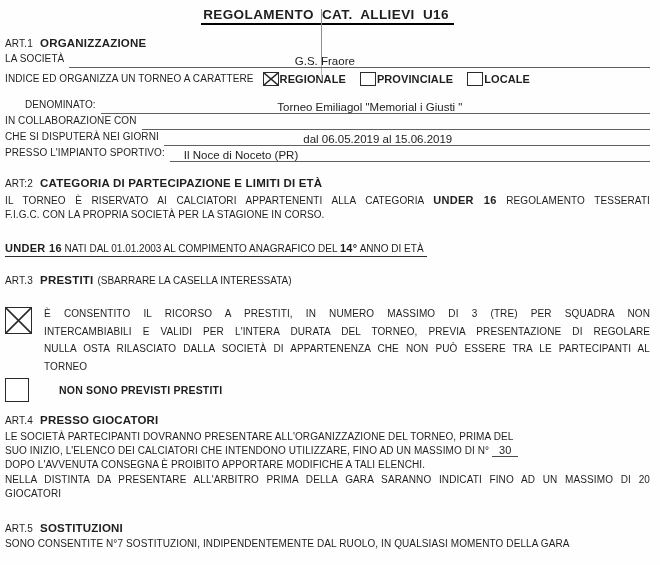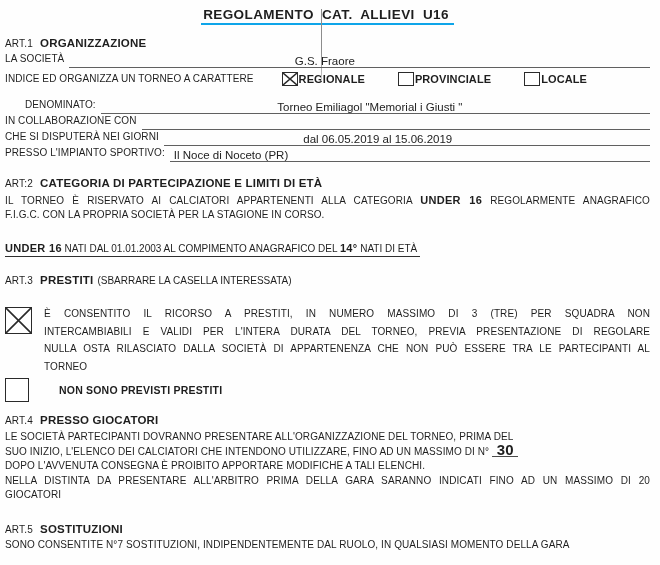--- a/index.html
+++ b/index.html
@@ -6,55 +6,55 @@
   .page{
     width:660px;height:565px;box-sizing:border-box;position:relative;overflow:hidden;
     background:#fefefe;color:#1e1e1e;
     font-family:"Liberation Sans","DejaVu Sans",sans-serif;
     padding:3px 10px 0 5px;
   }
   .scanline{position:absolute;left:321px;top:9px;width:1px;height:72px;
     background:linear-gradient(#8d8d8d 0 60%,#c9c9c9);pointer-events:none;}
   .title-wrap{text-align:center;margin-top:2px;height:20px;}
   .title{display:inline-block;font-weight:bold;font-size:13.5px;letter-spacing:.4px;word-spacing:4px;
-    border-bottom:2px solid #0ea5e9;padding:0 5px 1px 2px;}
+    border-bottom:2px solid #000000;padding:0 5px 1px 2px;}
   .art-head{line-height:14px;white-space:nowrap;}
   .artnum{font-size:10px;letter-spacing:.2px;}
   .artname{font-weight:bold;font-size:11.5px;margin-left:7px;letter-spacing:.2px;}
   .headnote{font-size:10px;margin-left:4px;}
   .frow{display:flex;align-items:center;height:16px;font-size:10px;}
   .flabel{white-space:nowrap;padding-bottom:1px;letter-spacing:.1px;}
   .fline{flex:1;border-bottom:1.5px solid #606060;position:relative;margin-left:5px;height:100%;}
   .fval{position:absolute;bottom:0;font-size:11.5px;white-space:nowrap;color:#222;}
   .fval.c44{left:44%;transform:translateX(-50%);}
   .fval.c47{left:47%;transform:translateX(-50%);}
   .fval.c49{left:49%;transform:translateX(-50%);}
-  .fval.lft{left:4px;}
-  .cbrow{display:flex;align-items:center;height:17px;margin-top:3px;font-size:10px;gap:19px;}
+  .fval.lft{left:14px;}
+  .cbrow{display:flex;align-items:center;height:17px;margin-top:3px;font-size:10px;}
   .cbgroup{display:flex;align-items:center;margin-left:12px;}
   .cbgroup.first{margin-left:9px;}
   .cbox{width:16px;height:14px;border:1.6px solid #2b2b2b;position:relative;flex:none;
     box-sizing:border-box;background:#fff;}
   .cbox svg{position:absolute;left:0;top:0;width:100%;height:100%;display:block;}
   .cblabel{font-weight:bold;font-size:11px;margin-left:1px;letter-spacing:.1px;}
   .para{font-size:10px;line-height:14px;letter-spacing:.1px;}
   .jlast{text-align:justify;text-align-last:justify;}
   .b16{font-weight:bold;font-size:11px;letter-spacing:.3px;}
   .age-line{display:inline-block;border-bottom:1.5px solid #2e2e2e;font-size:10px;
     padding:0 3px 2px 0;margin-top:20px;white-space:nowrap;}
   .art3row{display:flex;margin-top:17px;}
   .bigbox{width:27px;height:27px;border:1.8px solid #2a2a2a;position:relative;flex:none;
     box-sizing:border-box;margin-top:2px;background:#fff;}
   .bigbox.sm{width:24px;height:24px;margin-top:0;}
   .bigbox svg{position:absolute;left:0;top:0;width:100%;height:100%;display:block;}
   .art3text{margin-left:12px;flex:1;font-size:10px;line-height:17.5px;letter-spacing:.1px;}
   .art3row2{display:flex;align-items:center;margin-top:2px;height:26px;}
   .nolabel{font-weight:bold;font-size:10.5px;margin-left:30px;letter-spacing:.2px;}
   .fill-short{display:inline-block;border-bottom:1.5px solid #4a4a4a;min-width:26px;text-align:center;
-    font-size:15px;margin-left:3px;line-height:12px;font-weight:bold;}
+    font-size:11px;margin-left:3px;line-height:12px;}
   .mt-art1{margin-top:10px;}
   .mt-denominato{margin-top:10px;margin-left:20px;}
   .mt-art2{margin-top:14px;}
   .mt-art2p{margin-top:2px;}
   .mt-art3{margin-top:15px;}
   .mt-art4{margin-top:9px;}
   .mt-art4p{margin-top:2px;line-height:14.2px;}
   .mt-art5{margin-top:19px;}
   .mt-art6{margin-top:13px;}
   .mt-body{margin-top:1px;}
@@ -129,30 +129,30 @@
     </span>
   </div>
 
   <div class="art-head mt-art2">
     <span class="artnum">ART:2</span><span class="artname">CATEGORIA DI PARTECIPAZIONE E LIMITI DI ETÀ</span>
   </div>
   <div class="para mt-art2p">
     <div class="jlast">
       <span>IL TORNEO È RISERVATO AI CALCIATORI APPARTENENTI ALLA CATEGORIA</span>
       <span class="b16">UNDER 16</span>
-      <span>REGOLARMENTE ANAGRAFICO</span>
+      <span>REGOLAMENTO TESSERATI</span>
     </div>
     <div>F.I.G.C. CON LA PROPRIA SOCIETÀ PER LA STAGIONE IN CORSO.</div>
   </div>
   <div>
     <span class="age-line">
       <span class="b16">UNDER 16</span>
       <span>NATI DAL 01.01.2003 AL COMPIMENTO ANAGRAFICO DEL</span>
       <span class="b16">14°</span>
-      <span>NATI DI ETÀ</span>
+      <span>ANNO DI ETÀ</span>
     </span>
   </div>
 
   <div class="art-head mt-art3">
     <span class="artnum">ART.3</span><span class="artname">PRESTITI</span><span class="headnote">(SBARRARE LA CASELLA INTERESSATA)</span>
   </div>
 
   <div class="art3row">
     <span class="bigbox">
       <svg viewBox="0 0 10 10" preserveAspectRatio="none">

